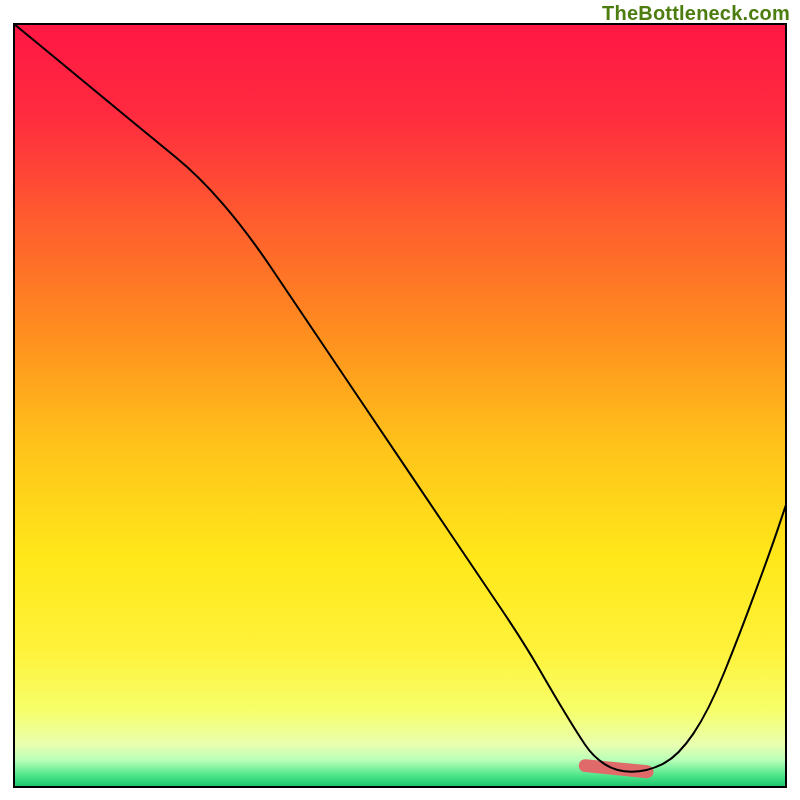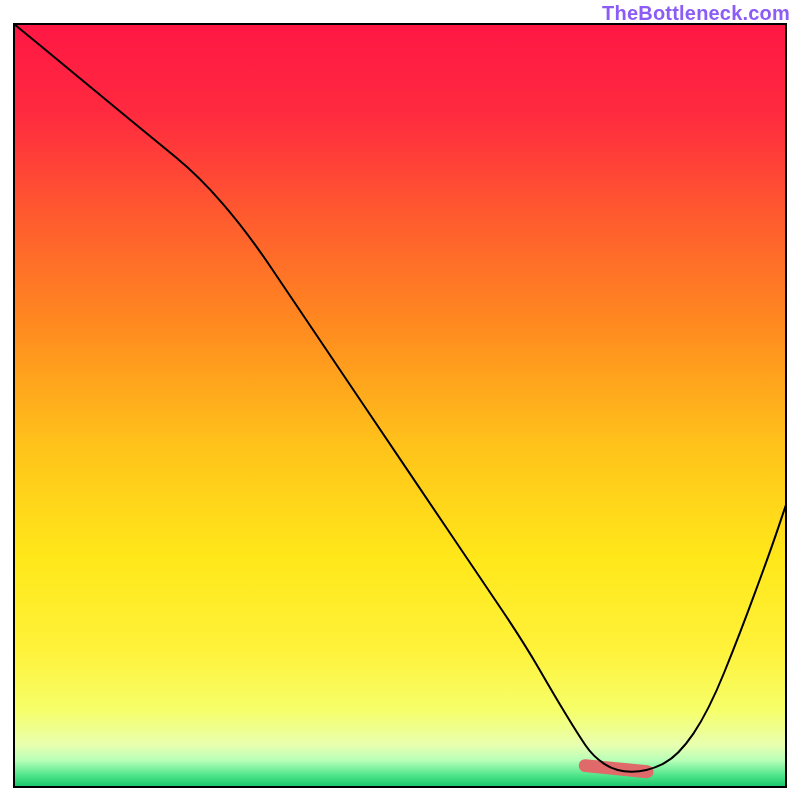--- a/index.html
+++ b/index.html
@@ -15,21 +15,21 @@
     position: relative;
     width: 800px;
     height: 800px;
   }
   .watermark {
     position: absolute;
     top: 2px;
     right: 10px;
     font-size: 20px;
     font-weight: 600;
-    color: #8b5cf6;
+    color: #4d7c0f;
     letter-spacing: 0.2px;
     z-index: 10;
   }
   svg.plot {
     position: absolute;
     left: 0;
     top: 0;
     width: 800px;
     height: 800px;
     display: block;

